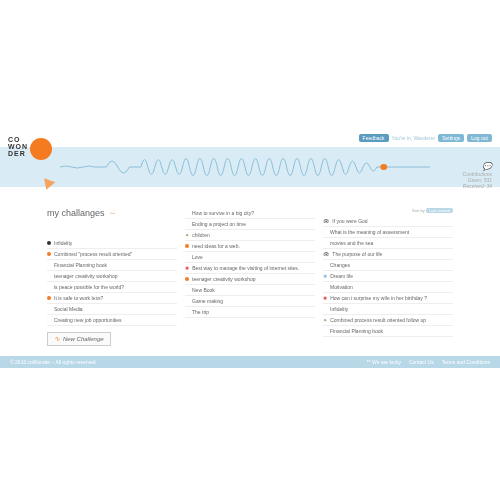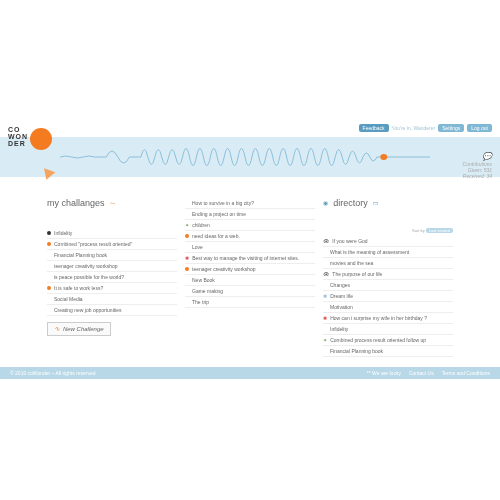--- a/index.html
+++ b/index.html
@@ -159,25 +159,20 @@
             <span>Game making</span>
           </div>
           <div class="item">
             <span class="bullet b-none"></span>
             <span>The trip</span>
           </div>
         </div>
   </div>
 
   <div class="col">
-    <h3 class="col-title">
-      <span class="ico blue-ico">◉</span>
-      <span>directory</span>
-      <span class="ico blue-ico">▭</span>
-    </h3>
     <div class="sortby">
       <span>Sort by</span>
       <span class="sortby-pill">Last viewed</span>
     </div>
     <div>
           <div class="item">
             <span class="b-eye">👁</span>
             <span>If you were God</span>
           </div>
           <div class="item">

